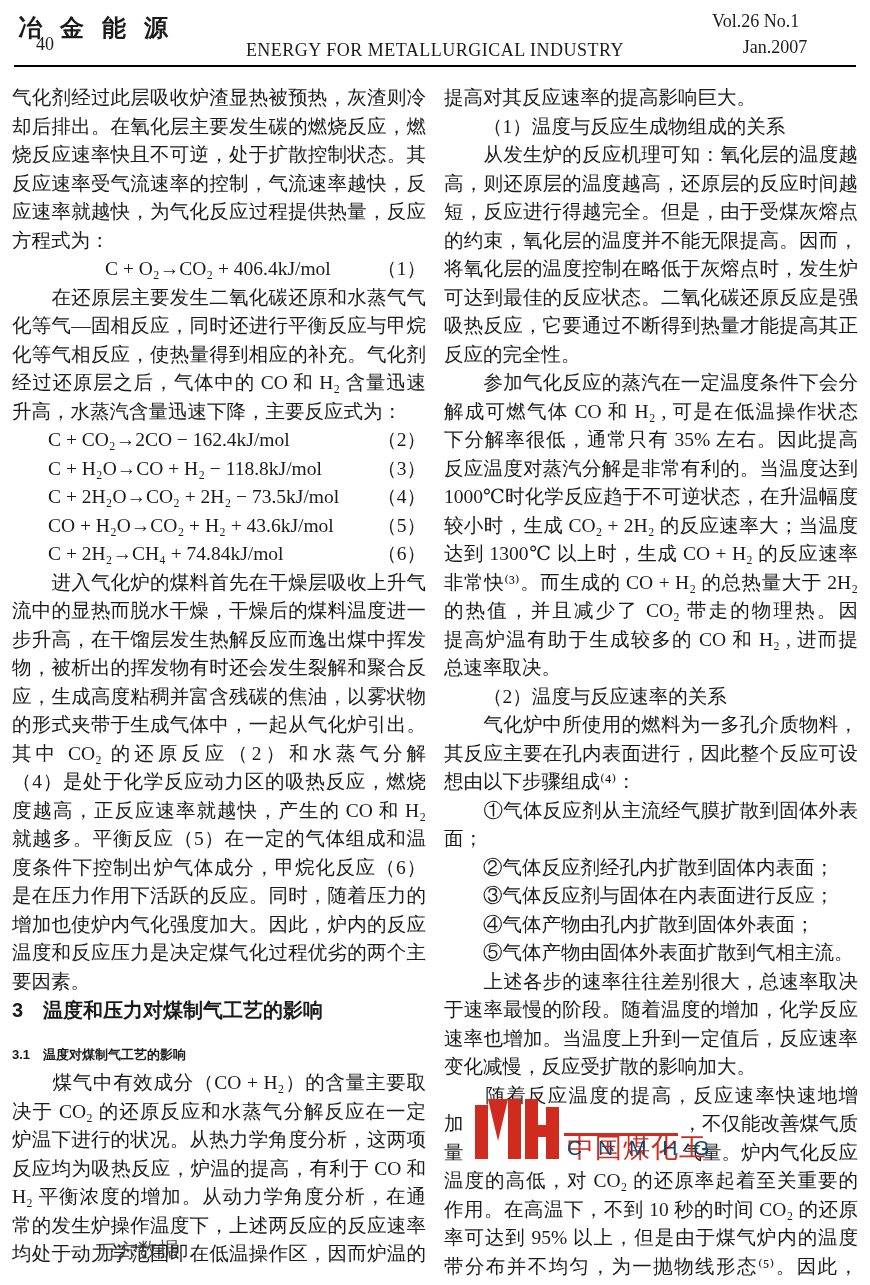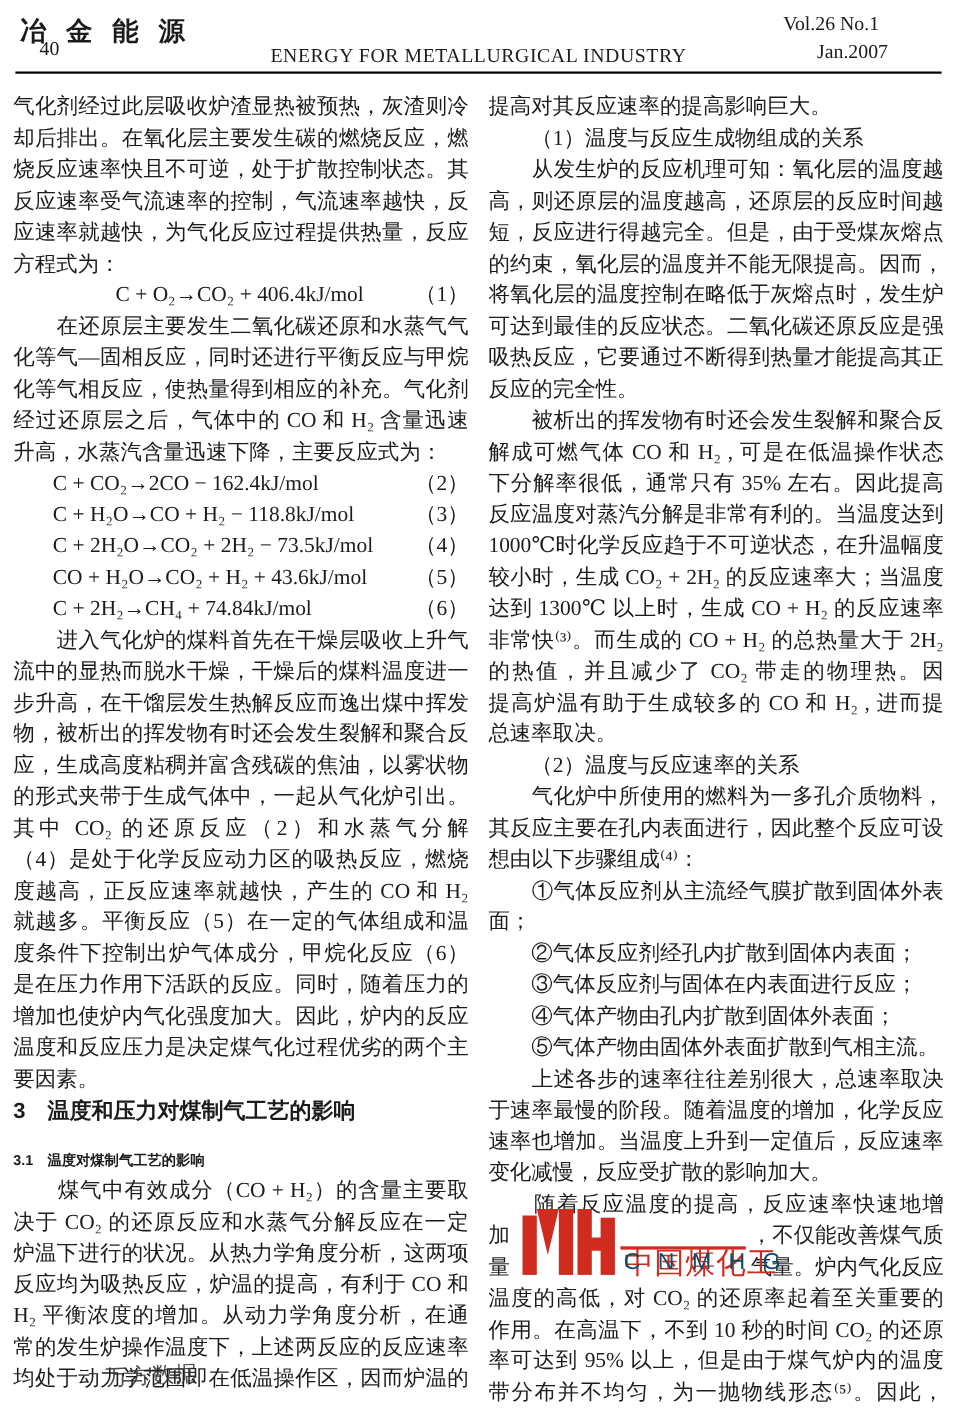--- a/index.html
+++ b/index.html
@@ -137,21 +137,21 @@
       <div class="line e">提高对其反应速率的提高影响巨大。</div>
       <div class="line e">　　（1）温度与反应生成物组成的关系</div>
       <div class="line j">　　从发生炉的反应机理可知：氧化层的温度越</div>
       <div class="line j">高，则还原层的温度越高，还原层的反应时间越</div>
       <div class="line j">短，反应进行得越完全。但是，由于受煤灰熔点</div>
       <div class="line j">的约束，氧化层的温度并不能无限提高。因而，</div>
       <div class="line j">将氧化层的温度控制在略低于灰熔点时，发生炉</div>
       <div class="line j">可达到最佳的反应状态。二氧化碳还原反应是强</div>
       <div class="line j">吸热反应，它要通过不断得到热量才能提高其正</div>
       <div class="line e">反应的完全性。</div>
-      <div class="line j">　　被析出的挥发物有时还会发生裂解和聚合反</div>
+      <div class="line j">　　参加气化反应的蒸汽在一定温度条件下会分</div>
       <div class="line j">解成可燃气体 CO 和 H₂ , 可是在低温操作状态</div>
       <div class="line j">下分解率很低，通常只有 35% 左右。因此提高</div>
       <div class="line j">反应温度对蒸汽分解是非常有利的。当温度达到</div>
       <div class="line j">1000℃时化学反应趋于不可逆状态，在升温幅度</div>
       <div class="line j">较小时，生成 CO₂ + 2H₂ 的反应速率大；当温度</div>
       <div class="line j">达到 1300℃ 以上时，生成 CO + H₂ 的反应速率</div>
       <div class="line j">非常快⁽³⁾。而生成的 CO + H₂ 的总热量大于 2H₂</div>
       <div class="line j">的热值，并且减少了 CO₂ 带走的物理热。因此，</div>
       <div class="line j">提高炉温有助于生成较多的 CO 和 H₂ , 进而提</div>
       <div class="line e">总速率取决。</div>

